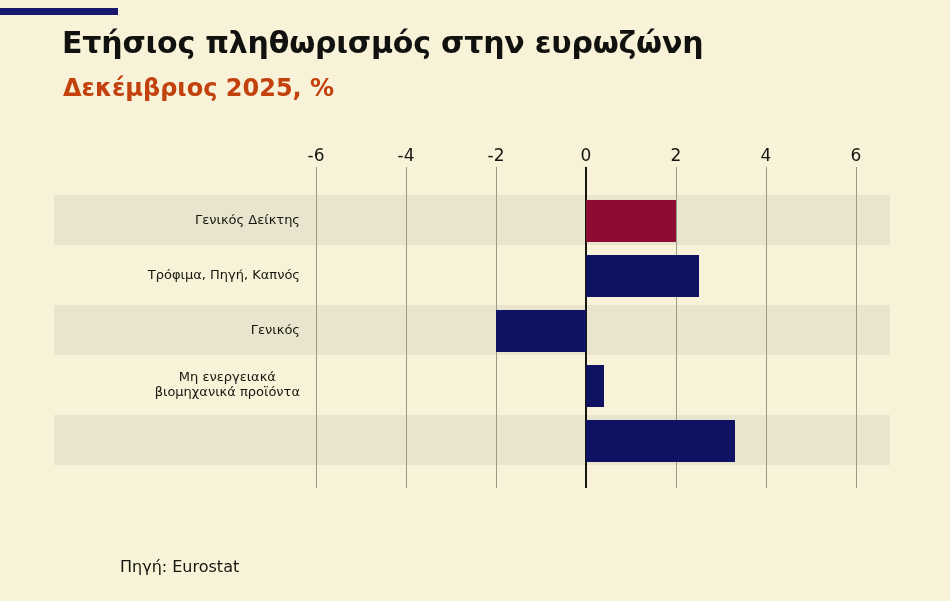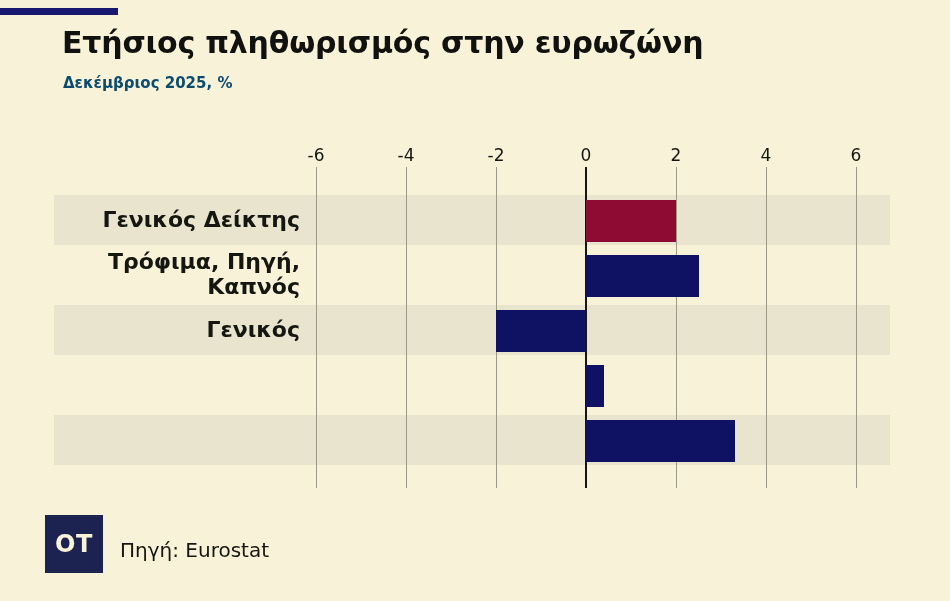--- a/index.html
+++ b/index.html
@@ -34,23 +34,23 @@
     font-size: 30px;
     font-weight: bold;
     color: #11120f;
     letter-spacing: -0.2px;
     white-space: nowrap;
   }
   .chart-subtitle {
     position: absolute;
     left: 63px;
     top: 74px;
-    font-size: 15px;
+    font-size: 24px;
     font-weight: bold;
-    color: #0c4a6e;
+    color: #c2410c;
     white-space: nowrap;
   }
   
   .plot {
     position: absolute;
     left: 0;
     top: 0;
     width: 950px;
     height: 601px;
   }
@@ -75,23 +75,23 @@
     position: absolute;
     top: 145px;
     font-size: 17px;
     color: #15160f;
     transform: translateX(-50%);
     white-space: nowrap;
   }
   .cat-label {
     position: absolute;
     right: 0;
-    text-align: right;
-    font-size: 22px;
-    font-weight: bold;
+    text-align: center;
+    font-size: 13px;
+    font-weight: normal;
     color: #15160f;
     line-height: 1.12;
     white-space: pre-line;
   }
   .cat-label-wrap {
     position: absolute;
     left: 54px;
     width: 256px;
     display: flex;
     align-items: center;
@@ -115,22 +115,22 @@
   }
   .logo-text {
     color: #f7f2d8;
     font-size: 24px;
     font-weight: bold;
     letter-spacing: 0.5px;
   }
   .source {
     position: absolute;
     left: 120px;
-    top: 538px;
-    font-size: 20px;
+    top: 557px;
+    font-size: 16px;
     color: #15160f;
   }
 </style>
 </head>
 <body>
 
 <div id="page">
 
   <div class="accent-bar"></div>
 
@@ -160,22 +160,23 @@
       </div>
       <div class="bar" title="Γενικός Δείκτης: 2%" style="left: 586px; width: 90px; top: 200px; height: 42px; background: rgb(142, 11, 51);"></div>
       <div class="cat-label-wrap" style="top: 250px; height: 50px;">
         <div class="cat-label" style="position: static; padding-right: 10px;">Τρόφιμα, Πηγή, Καπνός</div>
       </div>
       <div class="bar" title="Τρόφιμα, Ποτά, Καπνός: 2.5%" style="left: 586px; width: 112.5px; top: 255px; height: 42px; background: rgb(15, 17, 98);"></div>
       <div class="cat-label-wrap" style="top: 305px; height: 50px;">
         <div class="cat-label" style="position: static; padding-right: 10px;">Γενικός</div>
       </div>
       <div class="bar" title="Ενέργεια: -2%" style="left: 496px; width: 90px; top: 310px; height: 42px; background: rgb(15, 17, 98);"></div>
+      <div class="cat-label-wrap" style="top: 360px; height: 50px;">
+        <div class="cat-label" style="position: static; padding-right: 10px;">Μη ενεργειακά
+βιομηχανικά προϊόντα</div>
+      </div>
       <div class="bar" title="Μη ενεργειακά βιομηχανικά προϊόντα: 0.4%" style="left: 586px; width: 18px; top: 365px; height: 42px; background: rgb(15, 17, 98);"></div>
       <div class="bar" title="Υπηρεσίες: 3.3%" style="left: 586px; width: 148.5px; top: 420px; height: 42px; background: rgb(15, 17, 98);"></div>
     </div>
 
-  <div class="logo">
-    <span class="logo-text">OT</span>
-  </div>
   <div class="source">Πηγή: Eurostat</div>
 
 </div>
 
 </body></html>

